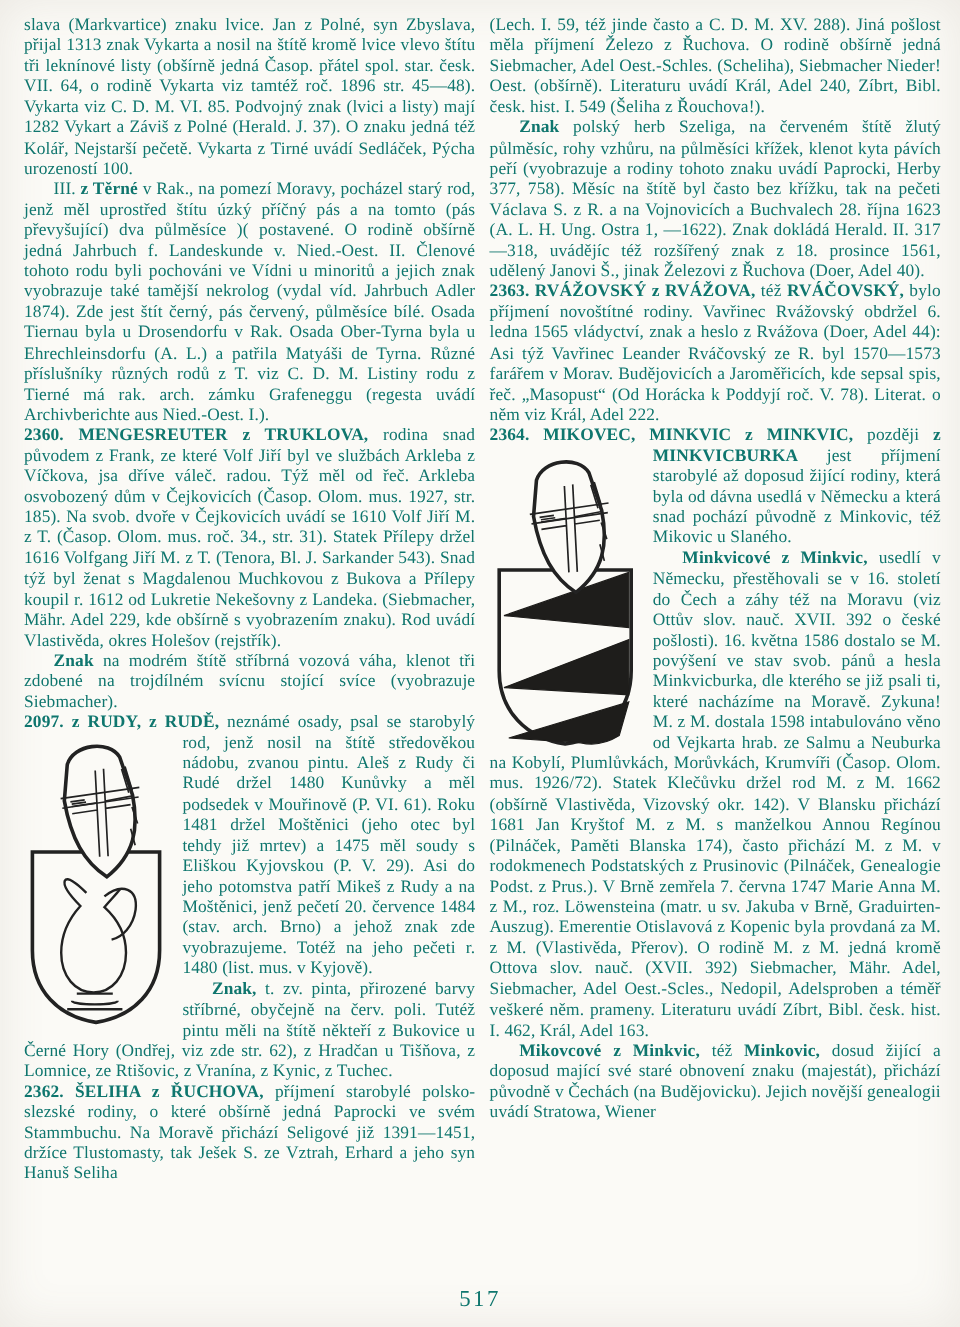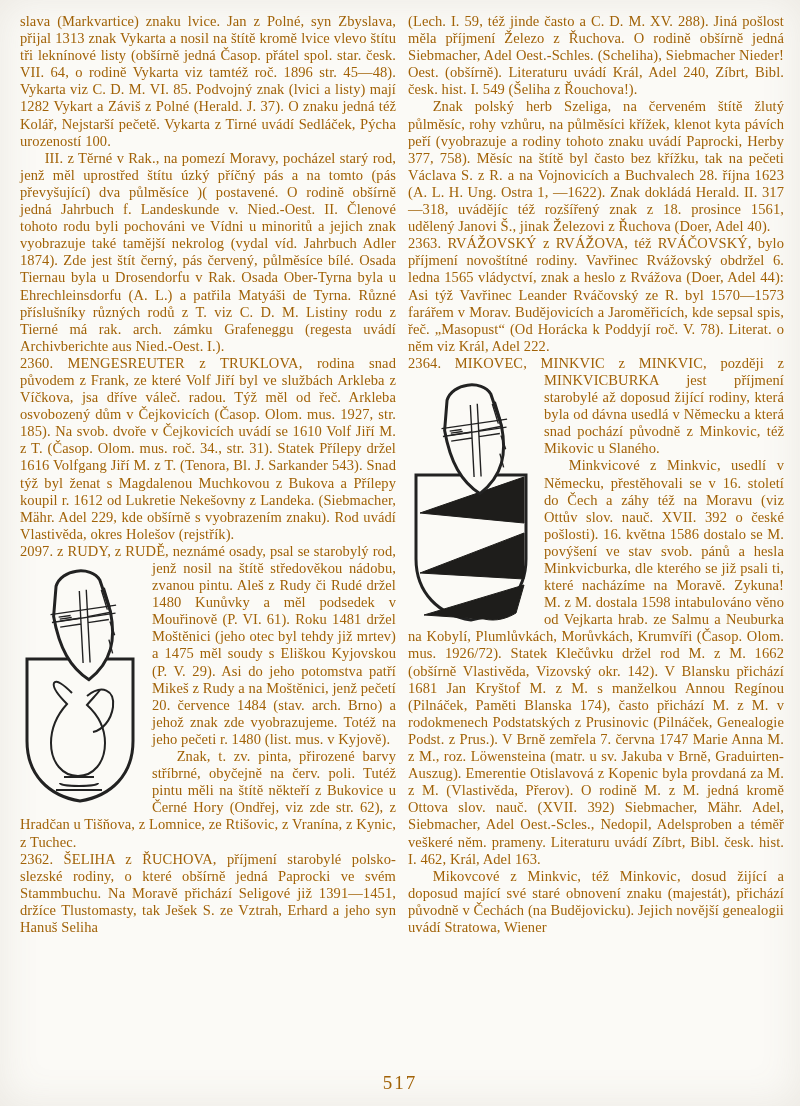--- a/index.html
+++ b/index.html
@@ -5,40 +5,40 @@
   html,body { margin:0; padding:0; }
   body {
     width:800px; height:1106px;
     background:#e9e7e2;
     font-family:"Liberation Serif","DejaVu Serif",serif;
   }
   .sheet {
     position:relative;
     width:800px; height:1106px;
     background:#fbfaf6;
-    color:#a16207;
+    color:#0f766e;
     overflow:hidden;
     box-shadow:inset 0 0 40px rgba(120,110,90,.12);
   }
   .columns {
     display:flex;
     padding:13px 16px 0 20px;
     gap:12px;
   }
   .col {
     width:376px;
     font-size:14.5px;
     line-height:17.1px;
     text-align:justify;
     letter-spacing:.1px;
   }
   p { margin:0; }
   p.gap { }
   p.indent { text-indent:1.7em; }
-  .bold { font-weight:normal; }
+  .bold { font-weight:bold; }
   .arms-float {
     float:left;
     margin:3px 12px 2px 0;
     shape-outside:inset(0);
   }
   .arms-float svg { display:block; }
   .hairline { stroke:#222; stroke-width:1.4; fill:none; }
   .outline   { stroke:#222; stroke-width:3;   fill:#fbfaf6; }
   .outline2  { stroke:#222; stroke-width:2;   fill:none; }
   .wedge     { fill:#1e1d1b; stroke:#1e1d1b; stroke-width:1; }
@@ -52,20 +52,21 @@
 </head>
 <body>
 
 <div class="sheet">
   <div class="columns">
 
     <div class="col">
       <p><span>slava (Markvartice) znaku lvice. Jan z Polné, syn Zbyslava, přijal 1313 znak Vykarta a nosil na štítě kromě lvice vlevo štítu tři leknínové listy (obšírně jedná Časop. přátel spol. star. česk. VII. 64, o rodině Vykarta viz tamtéž roč. 1896 str. 45—48). Vykarta viz C. D. M. VI. 85. Podvojný znak (lvici a listy) mají 1282 Vykart a Záviš z Polné (Herald. J. 37). O znaku jedná též Kolář, Nejstarší pečetě. Vykarta z Tirné uvádí Sedláček, Pýcha urozeností 100.</span></p>
       <p class="gap indent"><span>III. </span><span class="bold">z Těrné </span><span>v Rak., na pomezí Moravy, pocházel starý rod, jenž měl uprostřed štítu úzký příčný pás a na tomto (pás převyšující) dva půlměsíce )( postavené. O rodině obšírně jedná Jahrbuch f. Landeskunde v. Nied.-Oest. II. Členové tohoto rodu byli pochováni ve Vídni u minoritů a jejich znak vyobrazuje také tamější nekrolog (vydal víd. Jahrbuch Adler 1874). Zde jest štít černý, pás červený, půlměsíce bílé. Osada Tiernau byla u Drosendorfu v Rak. Osada Ober-Tyrna byla u Ehrechleinsdorfu (A. L.) a patřila Matyáši de Tyrna. Různé příslušníky různých rodů z T. viz C. D. M. Listiny rodu z Tierné má rak. arch. zámku Grafeneggu (regesta uvádí Archivberichte aus Nied.-Oest. I.).</span></p>
       <p class="gap"><span class="bold">2360. MENGESREUTER z TRUKLOVA, </span><span>rodina snad původem z Frank, ze které Volf Jiří byl ve službách Arkleba z Víčkova, jsa dříve váleč. radou. Týž měl od řeč. Arkleba osvobozený dům v Čejkovicích (Časop. Olom. mus. 1927, str. 185). Na svob. dvoře v Čejkovicích uvádí se 1610 Volf Jiří M. z T. (Časop. Olom. mus. roč. 34., str. 31). Statek Přílepy držel 1616 Volfgang Jiří M. z T. (Tenora, Bl. J. Sarkander 543). Snad týž byl ženat s Magdalenou Muchkovou z Bukova a Přílepy koupil r. 1612 od Lukretie Nekešovny z Landeka. (Siebmacher, Mähr. Adel 229, kde obšírně s vyobrazením znaku). Rod uvádí Vlastivěda, okres Holešov (rejstřík).</span></p>
+      <p class="indent"><span class="bold">Znak </span><span>na modrém štítě stříbrná vozová váha, klenot tři zdobené na trojdílném svícnu stojící svíce (vyobrazuje Siebmacher).</span></p>
       <p class="gap"><span><span class="bold">2097. z RUDY, z RUDĚ, </span><span>neznámé osady, psal se </span></span><span class="arms-float">
             <svg width="120" height="242" viewBox="0 0 120 242">
 
           <g>
             <path class="outline" d="M7,96 L7,178 C7,212 29,233 60,238 C91,233 113,212 113,178 L113,96 Z"></path>
           </g>
 
           <g>
             <path class="outline2" d="M52,130 C44,122 36,116 34,120 C32,125 40,134 47,141 C37,152 31,165 31,180 C31,200 43,213 58,213 C73,213 85,200 85,180 C85,165 78,152 67,142 C72,136 77,131 80,127"></path>
             <path class="outline2" d="M67,133 C82,121 95,127 93,144 C91,158 82,167 73,169"></path>

